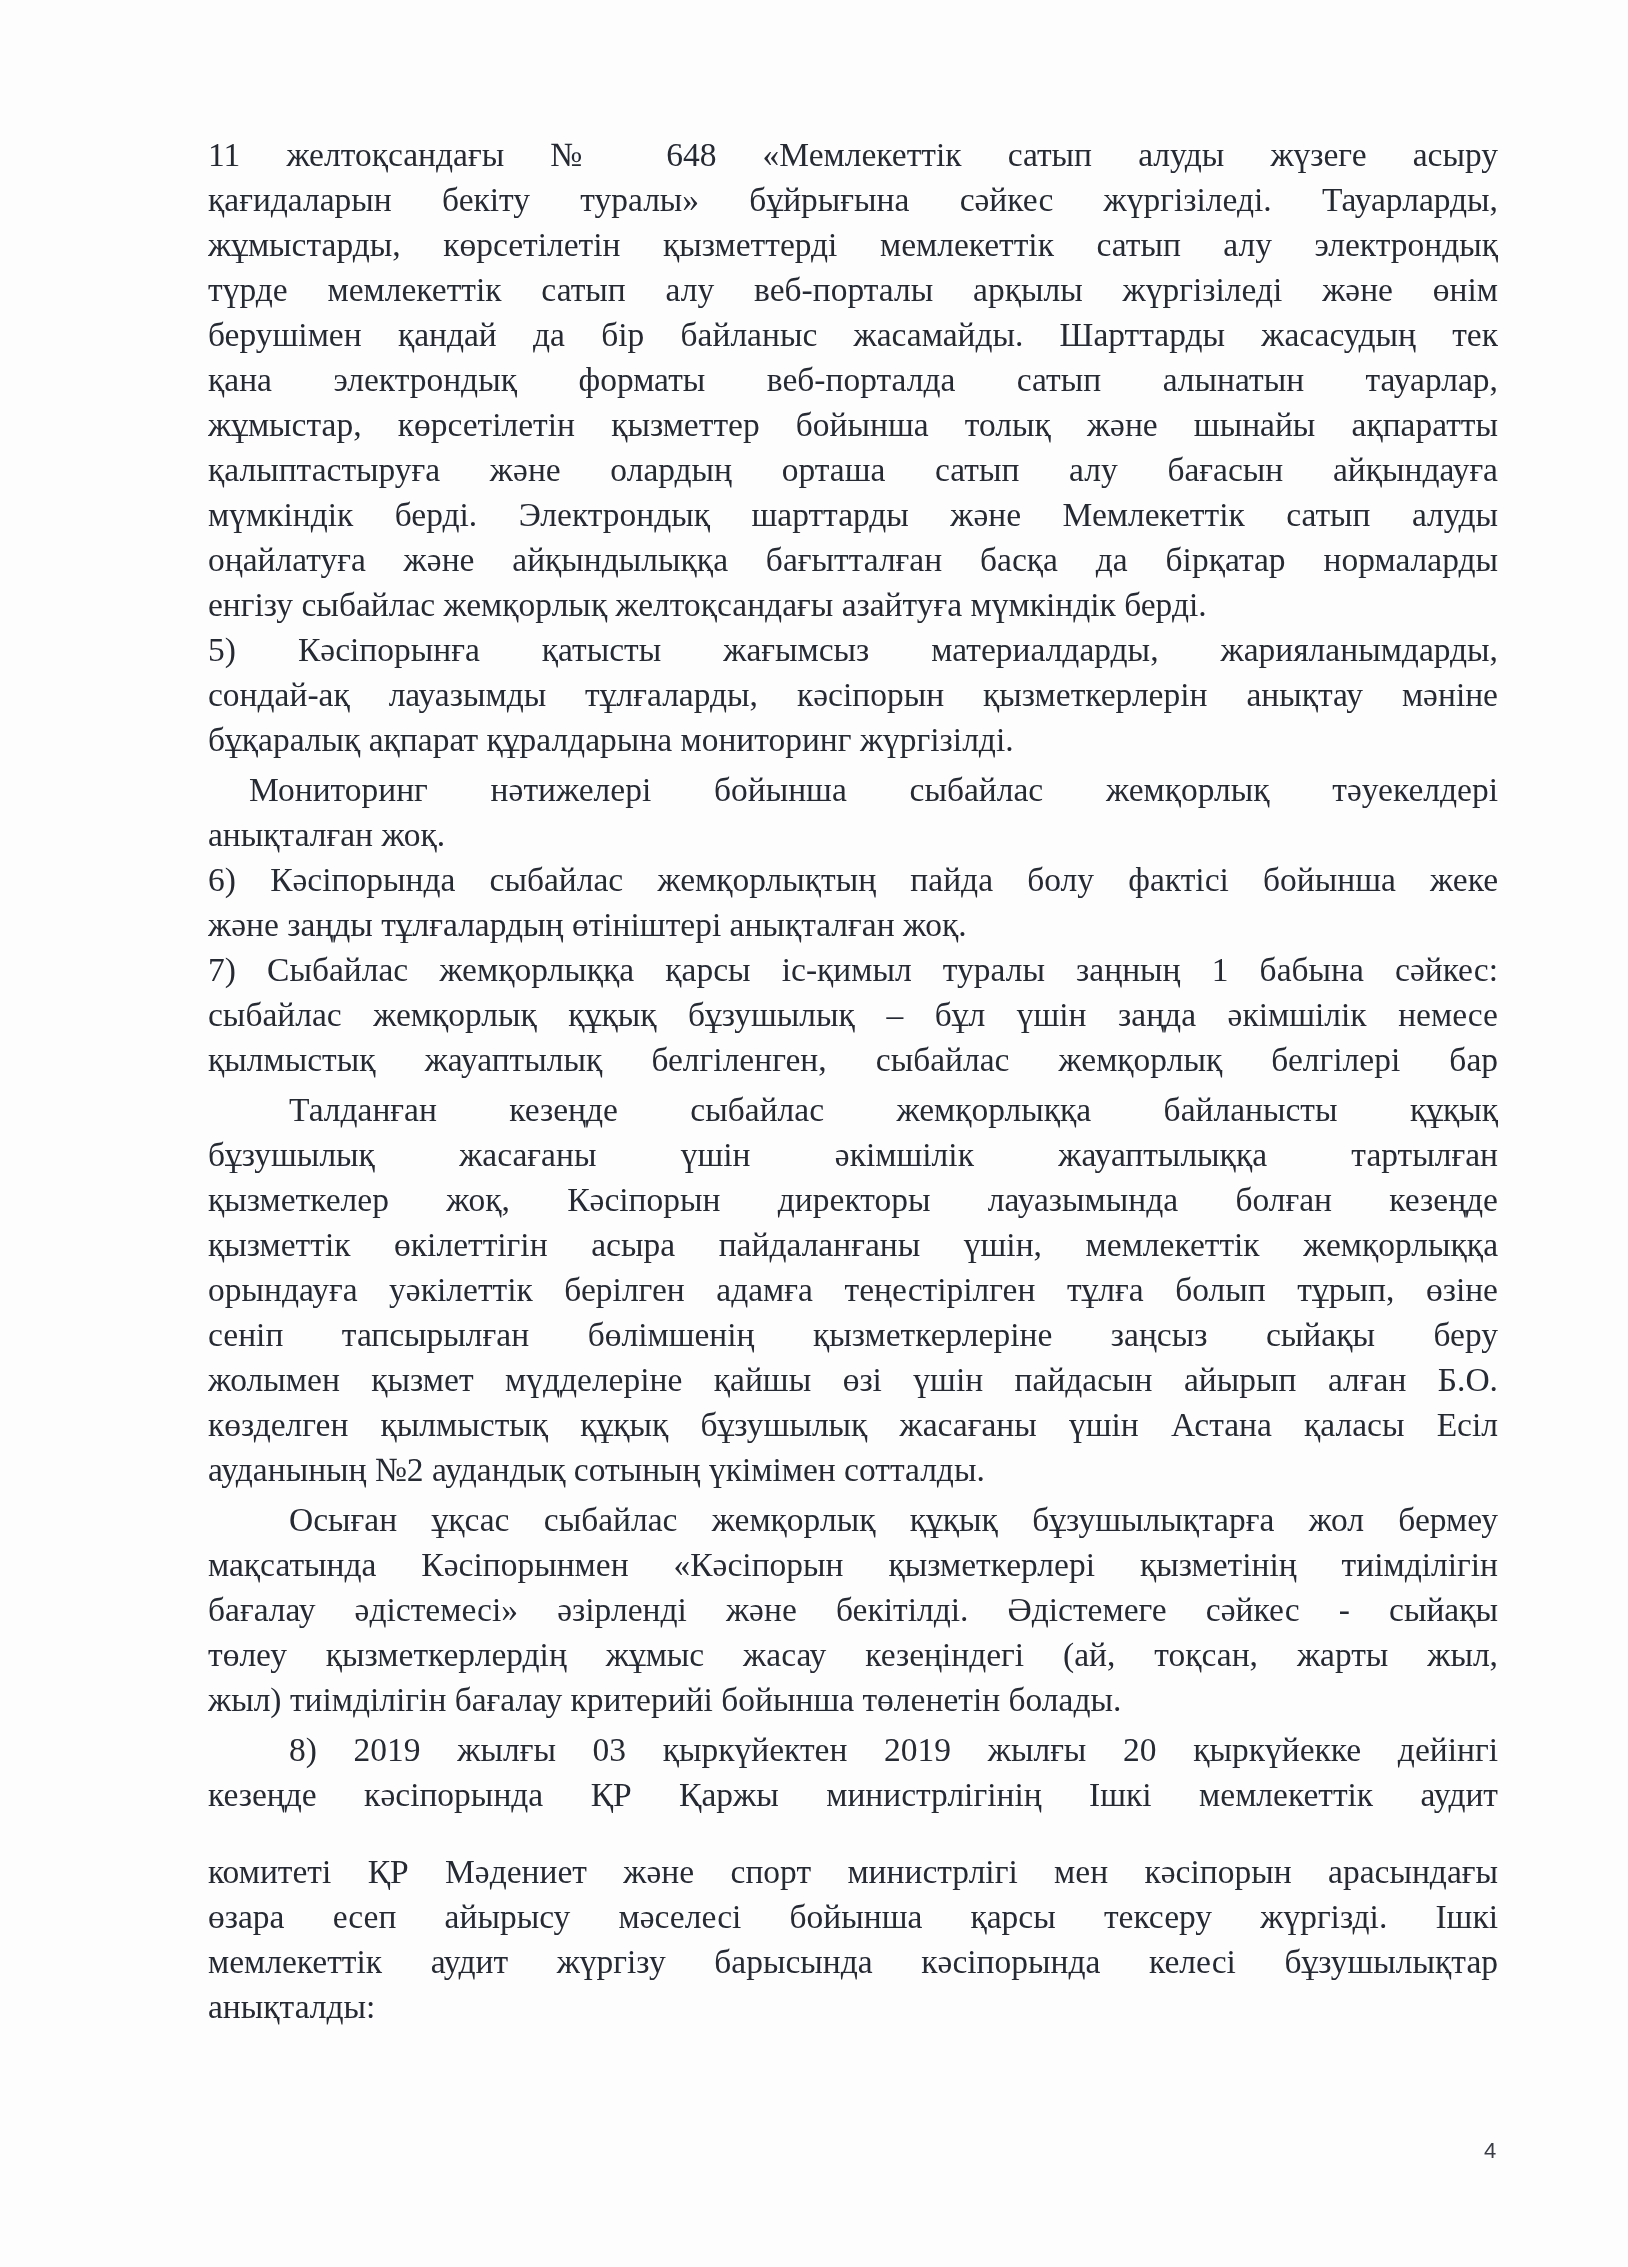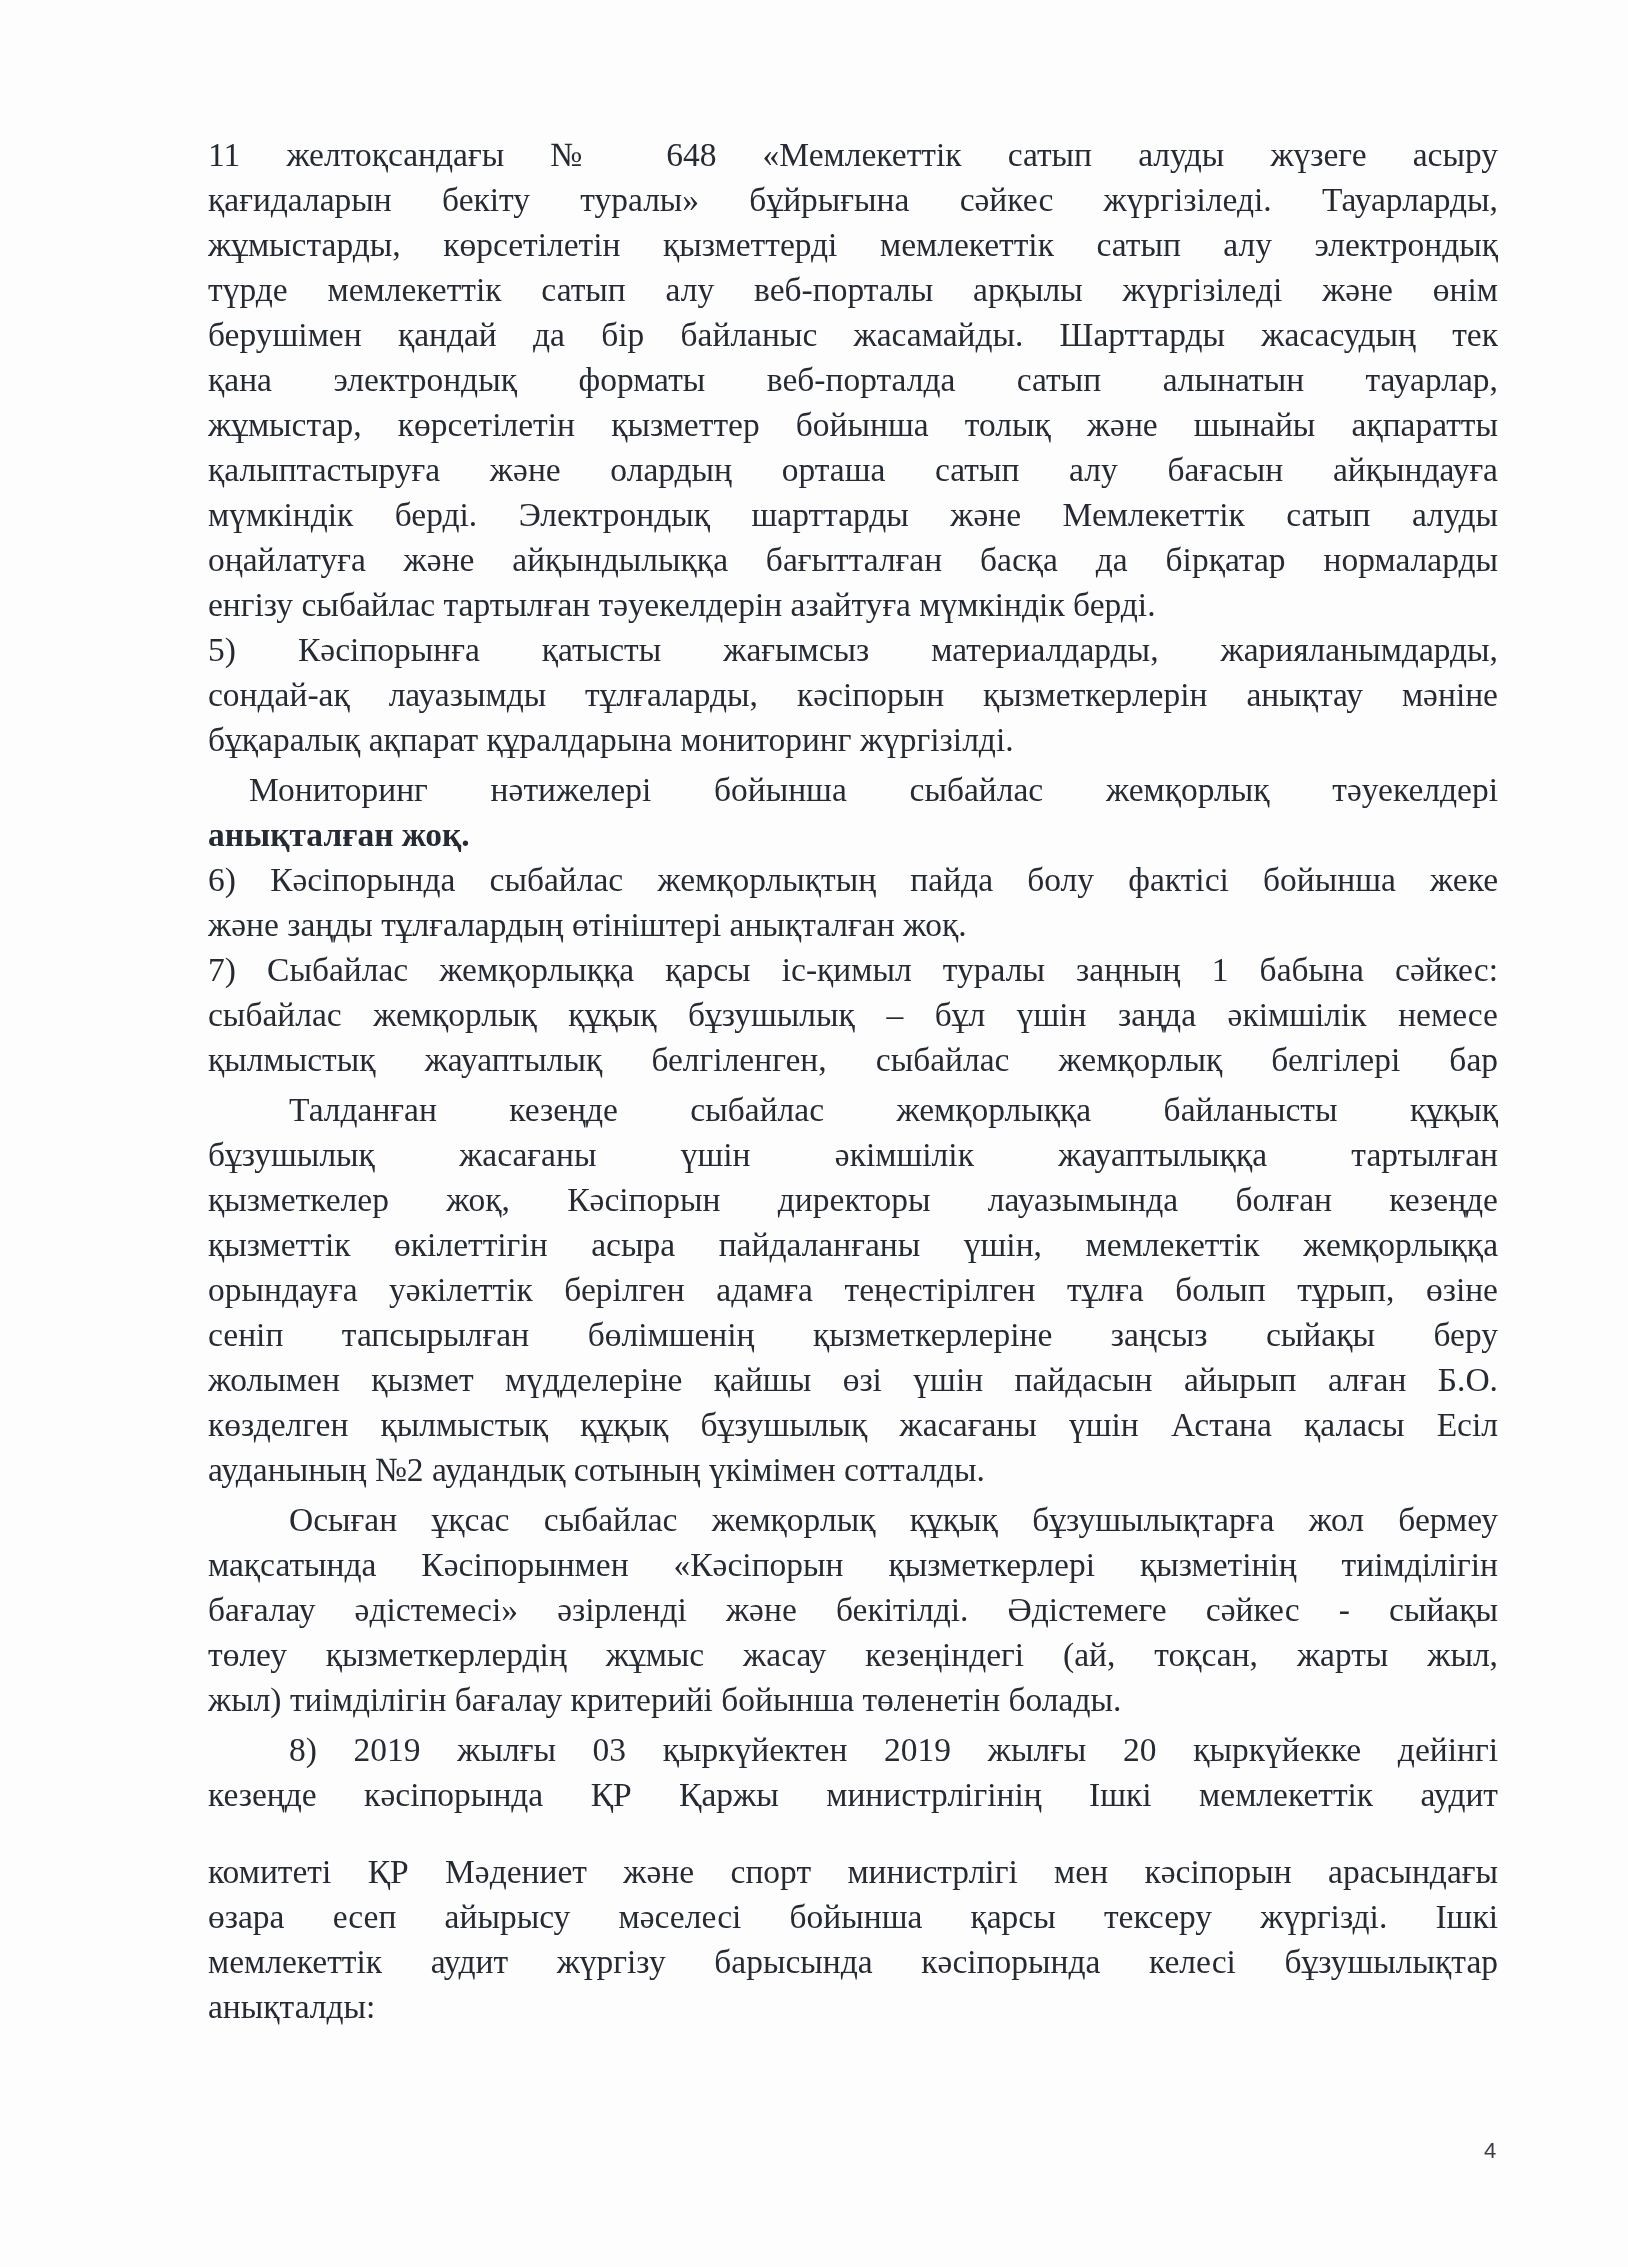--- a/index.html
+++ b/index.html
@@ -86,36 +86,36 @@
       <div class="line">
         <span class="jl" style="white-space: normal;">қалыптастыруға және олардың орташа сатып алу бағасын айқындауға</span>
       </div>
       <div class="line">
         <span class="jl" style="white-space: normal;">мүмкіндік берді. Электрондық шарттарды және Мемлекеттік сатып алуды</span>
       </div>
       <div class="line">
         <span class="jl" style="white-space: normal;">оңайлатуға және айқындылыққа бағытталған басқа да бірқатар нормаларды</span>
       </div>
       <div class="line last">
-        <span class="jl" style="white-space: normal;">енгізу сыбайлас тартылған тәуекелдерін азайтуға мүмкіндік берді.</span>
+        <span class="jl" style="white-space: normal;">енгізу сыбайлас жемқорлық желтоқсандағы азайтуға мүмкіндік берді.</span>
       </div>
       <div class="line">
         <span class="jl" style="white-space: normal;">5) Кәсіпорынға қатысты жағымсыз материалдарды, жарияланымдарды,</span>
       </div>
       <div class="line">
         <span class="jl" style="white-space: normal;">сондай-ақ лауазымды тұлғаларды, кәсіпорын қызметкерлерін анықтау мәніне</span>
       </div>
       <div class="line last">
         <span class="jl" style="white-space: normal;">бұқаралық ақпарат құралдарына мониторинг жүргізілді.</span>
       </div>
       <div class="line ind1 gap">
         <span class="jl" style="white-space: normal;">Мониторинг нәтижелері бойынша сыбайлас жемқорлық тәуекелдері</span>
       </div>
       <div class="line last">
-        <span class="jl" style="white-space: normal; font-weight: bold;">анықталған жоқ.</span>
+        <span class="jl" style="white-space: normal;">анықталған жоқ.</span>
       </div>
       <div class="line">
         <span class="jl" style="white-space: normal;">6) Кәсіпорында сыбайлас жемқорлықтың пайда болу фактісі бойынша жеке</span>
       </div>
       <div class="line last">
         <span class="jl" style="white-space: normal;">және заңды тұлғалардың өтініштері анықталған жоқ.</span>
       </div>
       <div class="line">
         <span class="jl" style="white-space: normal;">7) Сыбайлас жемқорлыққа қарсы іс-қимыл туралы заңның 1 бабына сәйкес:</span>
       </div>

